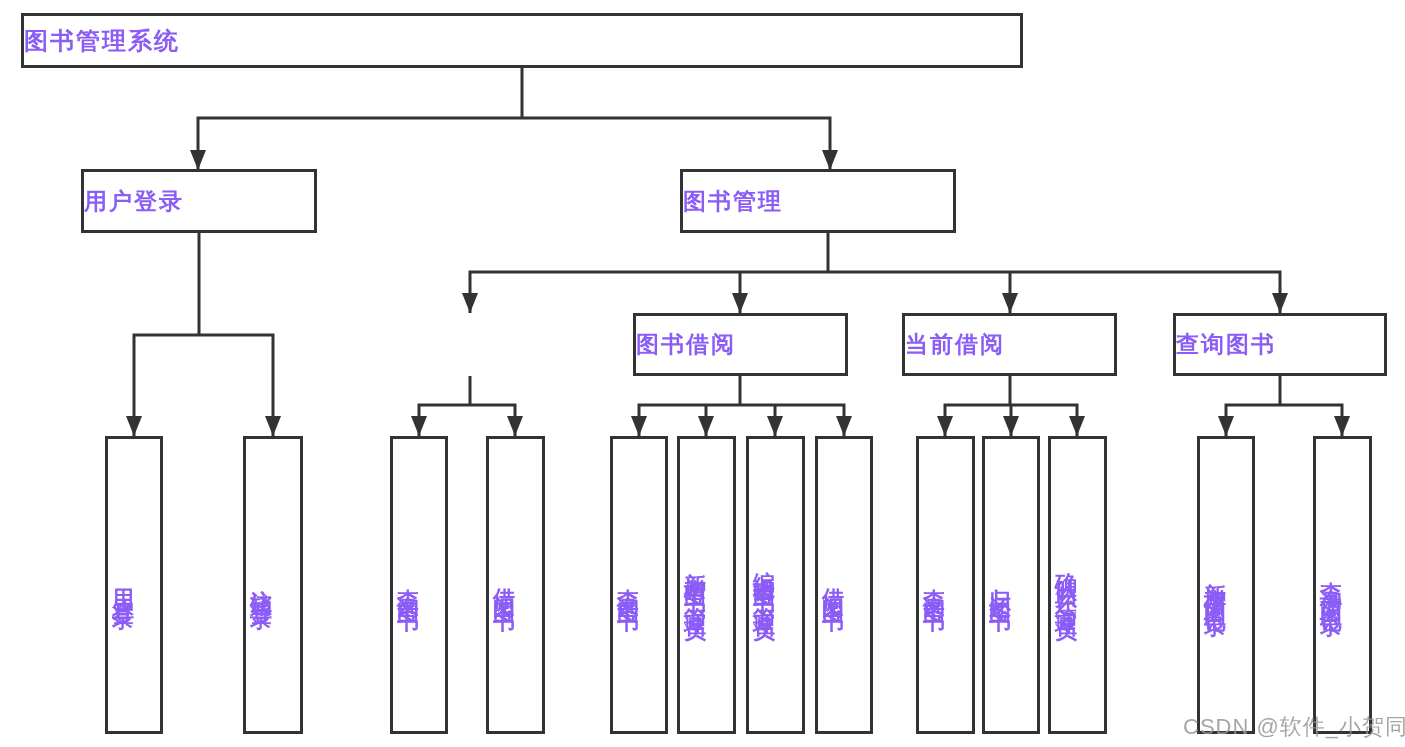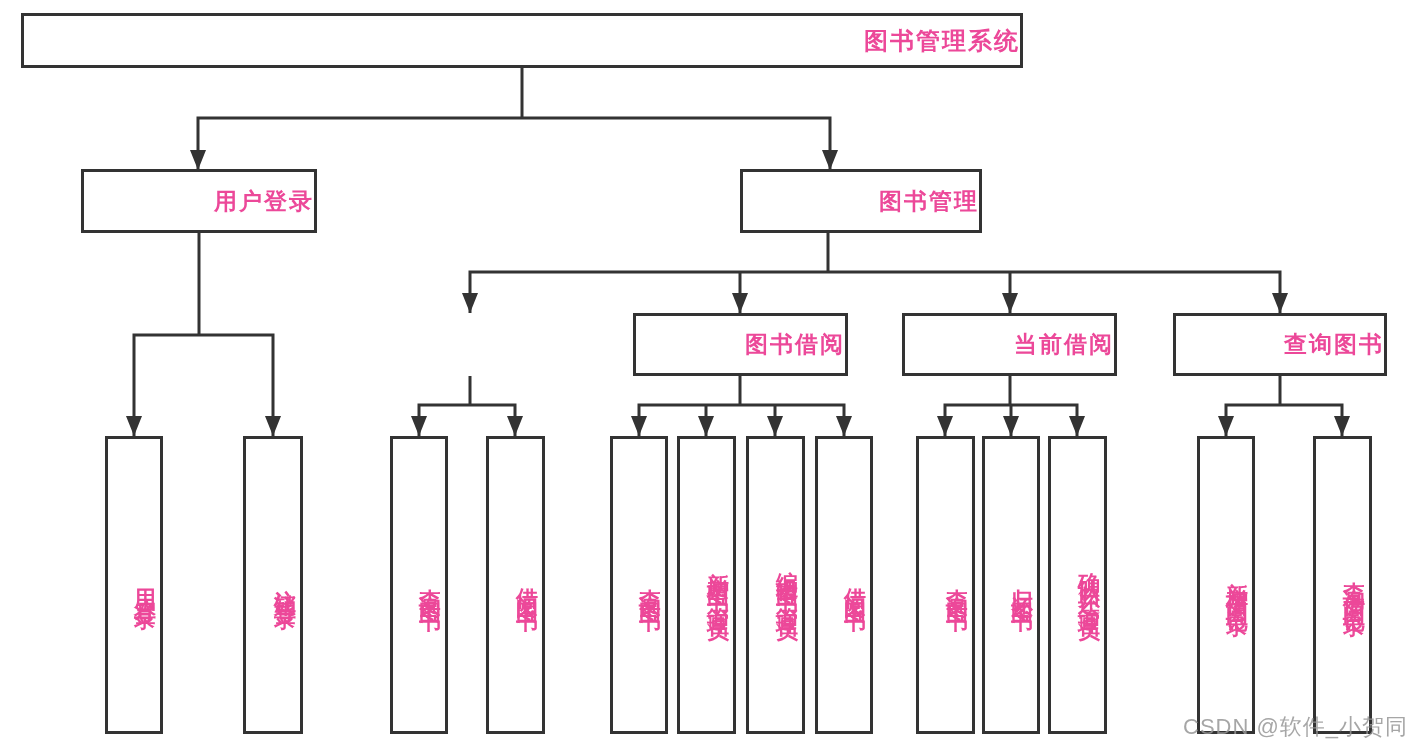--- a/index.html
+++ b/index.html
@@ -11,22 +11,22 @@
     overflow:hidden;
   }
   .connectors{position:absolute;left:0;top:0;z-index:1;}
   .node{
     position:absolute;
     box-sizing:border-box;
     border:3px solid #333333;
     background:#ffffff;
     display:flex;
     align-items:center;
-    justify-content:flex-end;
-    color:#ec4899;
+    justify-content:flex-start;
+    color:#8b5cf6;
     z-index:2;
   }
   .node .lbl{
     font-weight:600;
     letter-spacing:2px;
     white-space:nowrap;
   }
   .root{left:21px;top:13px;width:1002px;height:55px;font-size:24px;}
   .lvl2{top:169px;height:64px;font-size:23px;}
   .lvl3{top:313px;height:63px;font-size:23px;}
@@ -108,28 +108,28 @@
     </g>
   </svg>
 
   <div class="node root">
     <span class="lbl">图书管理系统</span>
   </div>
 
   <div class="node lvl2" style="left:81px;width:236px;">
     <span class="lbl">用户登录</span>
   </div>
-  <div class="node lvl2" style="left:740px;width:242px;">
+  <div class="node lvl2" style="left:680px;width:276px;">
     <span class="lbl">图书管理</span>
   </div>
 
   <div class="node lvl3" style="left:633px;width:215px;">
     <span class="lbl">图书借阅</span>
   </div>
-  <div class="node lvl3" style="left:902px;width:215px;padding-left:44px;">
+  <div class="node lvl3" style="left:902px;width:215px;">
     <span class="lbl">当前借阅</span>
   </div>
   <div class="node lvl3" style="left:1173px;width:214px;">
     <span class="lbl">查询图书</span>
   </div>
 
   <div class="node leaf" style="left:105px;">
     <span class="lbl">用户登录</span>
   </div>
   <div class="node leaf" style="left:243px;width:60px;">

